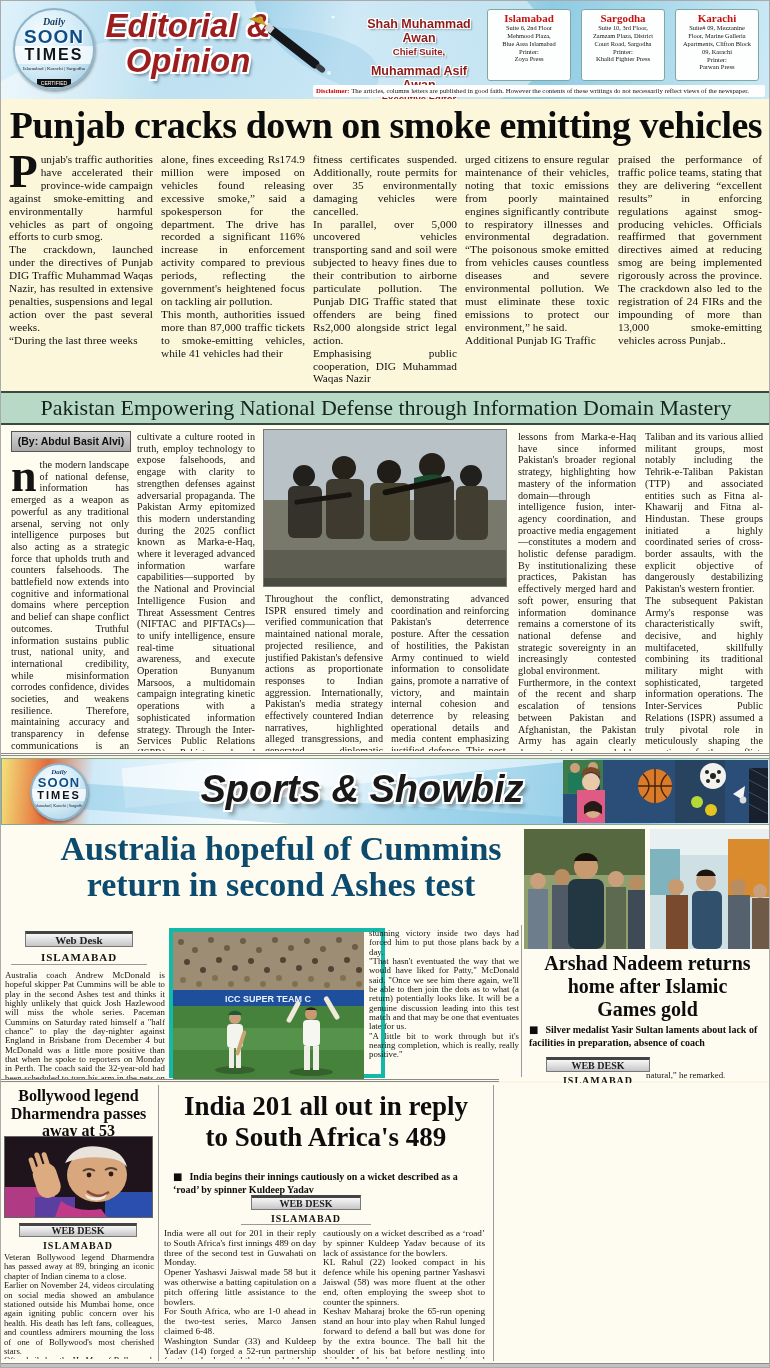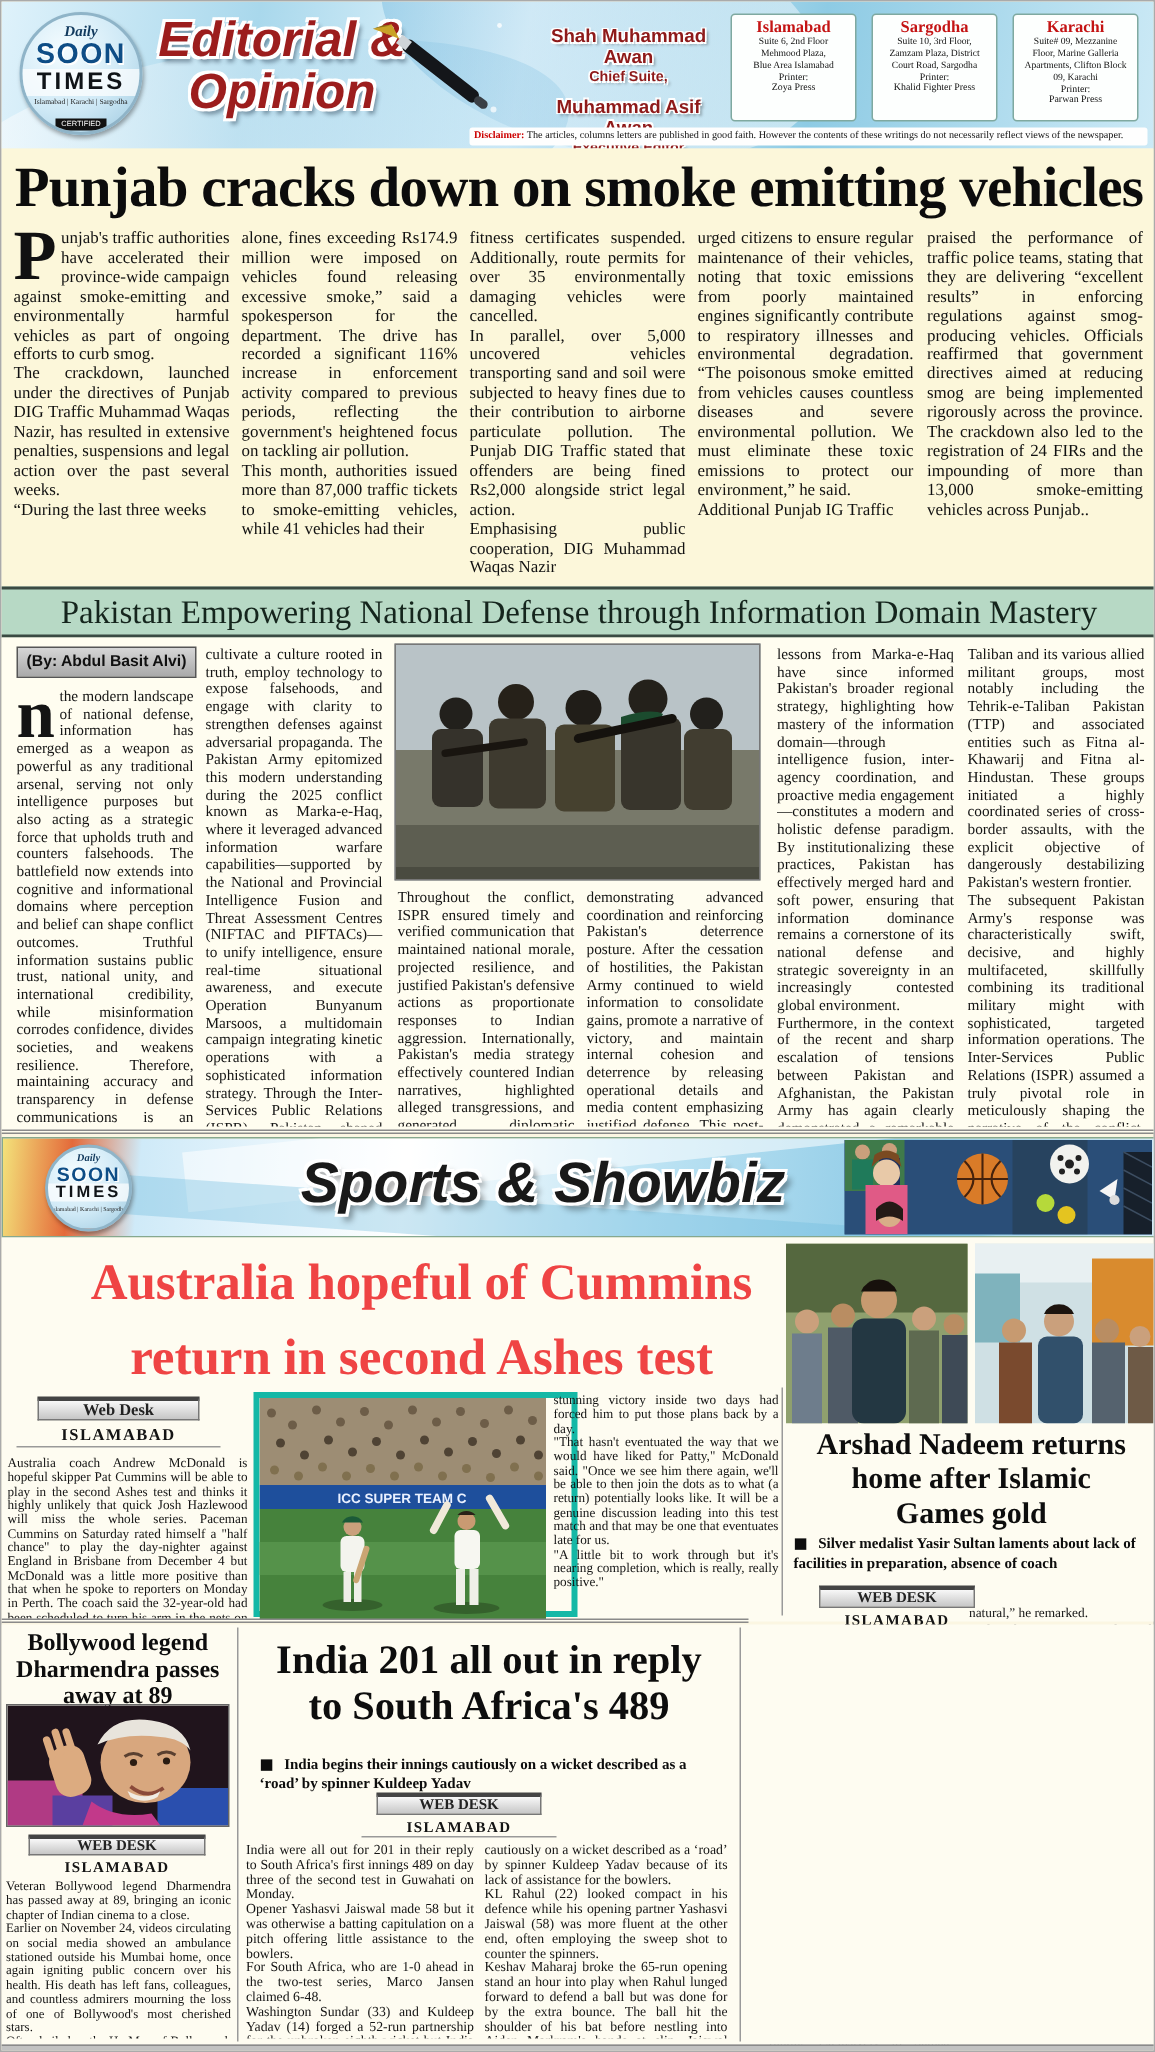--- a/index.html
+++ b/index.html
@@ -67,21 +67,21 @@
     background:linear-gradient(95deg,#f3e27a 0%,#e46a3a 6%,#cfeaf8 12%,#ffffff 35%,#bfe4f4 55%,#8fcbe6 78%,#cfeaf8 100%); }
   .sports-rib1 { position:absolute; left:120px; top:-20px; width:560px; height:40px; background:rgba(255,255,255,.55); transform:rotate(-6deg); }
   .sports-rib2 { position:absolute; left:80px; top:46px; width:620px; height:26px; background:rgba(110,185,222,.35); transform:rotate(4deg); }
   .sports-title { position:absolute; left:160px; top:9px; width:400px; text-align:center; font-family:"Liberation Sans",sans-serif; font-weight:bold; font-style:italic;
     font-size:38px; letter-spacing:0px; color:#191919;
     text-shadow:-2px -2px 0 #fff,2px -2px 0 #fff,-2px 2px 0 #fff,2px 2px 0 #fff,4px 5px 4px rgba(0,0,0,.4); white-space:nowrap; }
   .collage { position:absolute; right:2px; top:1px; width:205px; height:63px; background:linear-gradient(100deg,#28456e,#2e6ea0 40%,#1e3a58); overflow:hidden; }
 
   
   .mid { position:absolute; top:824px; left:0; width:770px; height:256px; background:#fefcf1; }
-  .aus-headline { position:absolute; left:0; top:6px; width:518px; text-align:center; font-weight:bold; font-size:34px; line-height:50px; color:#ef4444; white-space:pre-line;padding-left:42px; }
+  .aus-headline { position:absolute; left:0; top:6px; width:518px; text-align:center; font-weight:bold; font-size:34px; line-height:36px; color:#0c4a6e; white-space:pre-line;padding-left:42px; }
   .aus-sub { position:absolute; left:30px; top:82px; width:480px; font-weight:bold; font-size:13px; color:#0d0d0d; }
   .bullet { font-family:"DejaVu Sans",sans-serif; font-size:10px; margin-right:7px; }
   .webdesk-box { background:linear-gradient(#f8f8f8,#c6c6c6); border:1px solid #777; border-top:3px solid #444; text-align:center;
     font-size:11px; font-weight:bold; color:#222; }
   .aus-webdesk { position:absolute; left:24px; top:106px; width:108px; height:16px; line-height:13px; }
   .location { text-align:center; font-weight:bold; font-size:11px; letter-spacing:1px; color:#141414; }
   .aus-loc { position:absolute; left:10px; top:126px; width:136px; border-bottom:1px solid #999; padding-bottom:1px; }
   .aus-col { position:absolute; font-size:8.8px; line-height:9.35px; text-align:justify; color:#141414; white-space:pre-line; overflow:hidden; }
   .cricket-photo { position:absolute; left:168px; top:103px; width:216px; height:150px; border:4px solid #14b8a6; }
   .v-rule-aus { position:absolute; left:520px; top:100px; width:1px; height:152px; background:#9a9a9a; }
@@ -405,21 +405,21 @@
 In the second round, Yasir Sultan threw 74.43 metres, but Nadeem surpassed him with a throw of 83.05 metres, maintaining his lead. Talking to the media, Arshad Nadeem expressed gratitude to everyone for their support while also thanking the Pakistan Sports Board and the Athletics Federation for their backing.</p>
 
   <div class="rule-1078"></div>
 
   <div class="bottom">
     <div class="v1"></div>
     <div class="v2"></div>
 
     <div class="bolly-headline">Bollywood legend
 Dharmendra passes
-away at 89</div>
+away at 53</div>
     <div class="bolly-photo">
       <svg width="147" height="80" viewBox="0 0 147 80">
         <rect width="147" height="80" fill="#20141c"></rect>
         <rect x="0" y="50" width="50" height="30" fill="#b03a84"></rect>
         <rect x="30" y="60" width="40" height="20" fill="#5a3fa0"></rect>
         <rect x="100" y="55" width="47" height="25" fill="#2a4fae"></rect>
         <ellipse cx="92" cy="38" rx="30" ry="27" fill="#d8a77e"></ellipse>
         <path d="M60 26 q10 -20 36 -16 q22 3 26 20 q-6 -8 -20 -9 q-24 -3 -42 5 z" fill="#e8e4dc"></path>
         <path d="M78 34 q6 -4 12 0 M100 33 q6 -4 12 0" stroke="#5a4030" stroke-width="2" fill="none"></path>
         <circle cx="84" cy="38" r="2.4" fill="#2a1c12"></circle>

